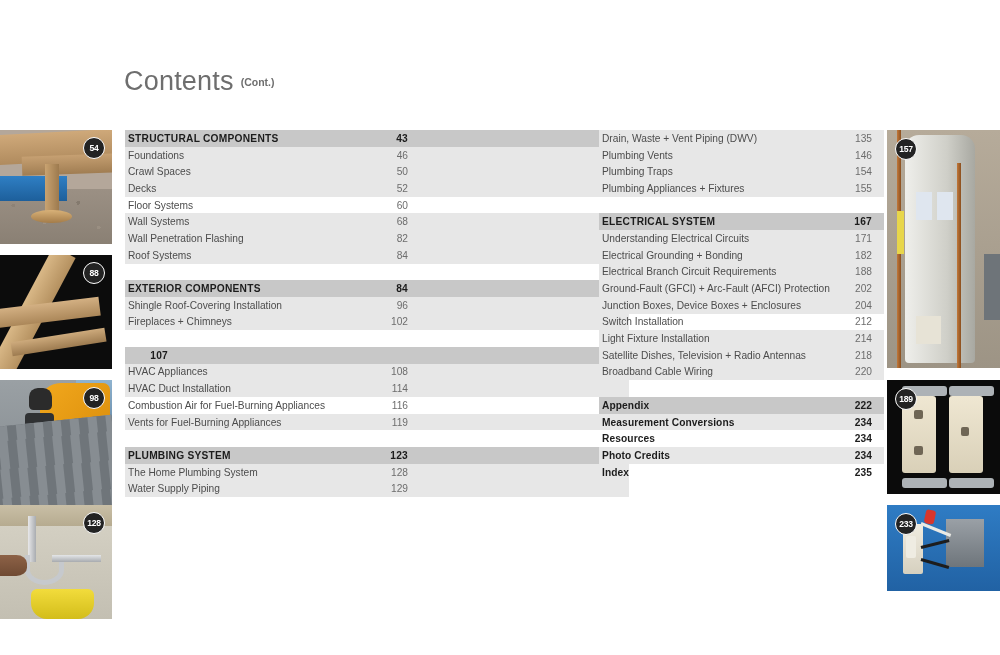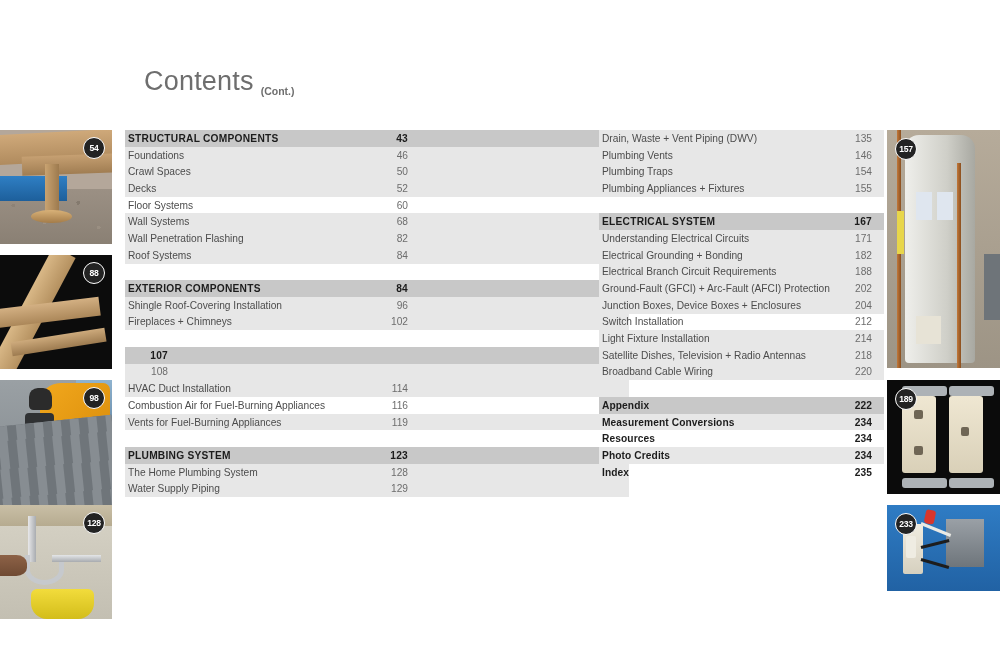--- a/index.html
+++ b/index.html
@@ -12,23 +12,22 @@
     overflow: hidden;
     font-family: "Liberation Sans", sans-serif;
     -webkit-font-smoothing: antialiased;
   }
 
   
   #title-block {
     position: absolute;
     left: 124px; top: 66px;
     display: flex;
-    align-items: flex-end;
+    align-items: center;
     gap: 7px;
-    margin-left: 20px;
   }
   #title-main {
     font-size: 27px;
     font-weight: 300;
     color: #6e6e6e;
     letter-spacing: 0.2px;
   }
   #title-sub {
     font-size: 10.5px;
     font-weight: bold;
@@ -313,20 +312,21 @@
     </div>
     <div class="row plain spacer">
       <div class="bar"></div>
     </div>
     <div class="row header header">
       <div class="bar"></div>
       <span class="page">107</span>
     </div>
     <div class="row shade">
       <div class="bar"></div>
+      <span class="label">HVAC Appliances</span>
       <span class="page">108</span>
     </div>
     <div class="row shade">
       <div class="bar"></div>
       <span class="label">HVAC Duct Installation</span>
       <span class="page">114</span>
     </div>
     <div class="row plain">
       <div class="bar"></div>
       <span class="label">Combustion Air for Fuel-Burning Appliances</span>

